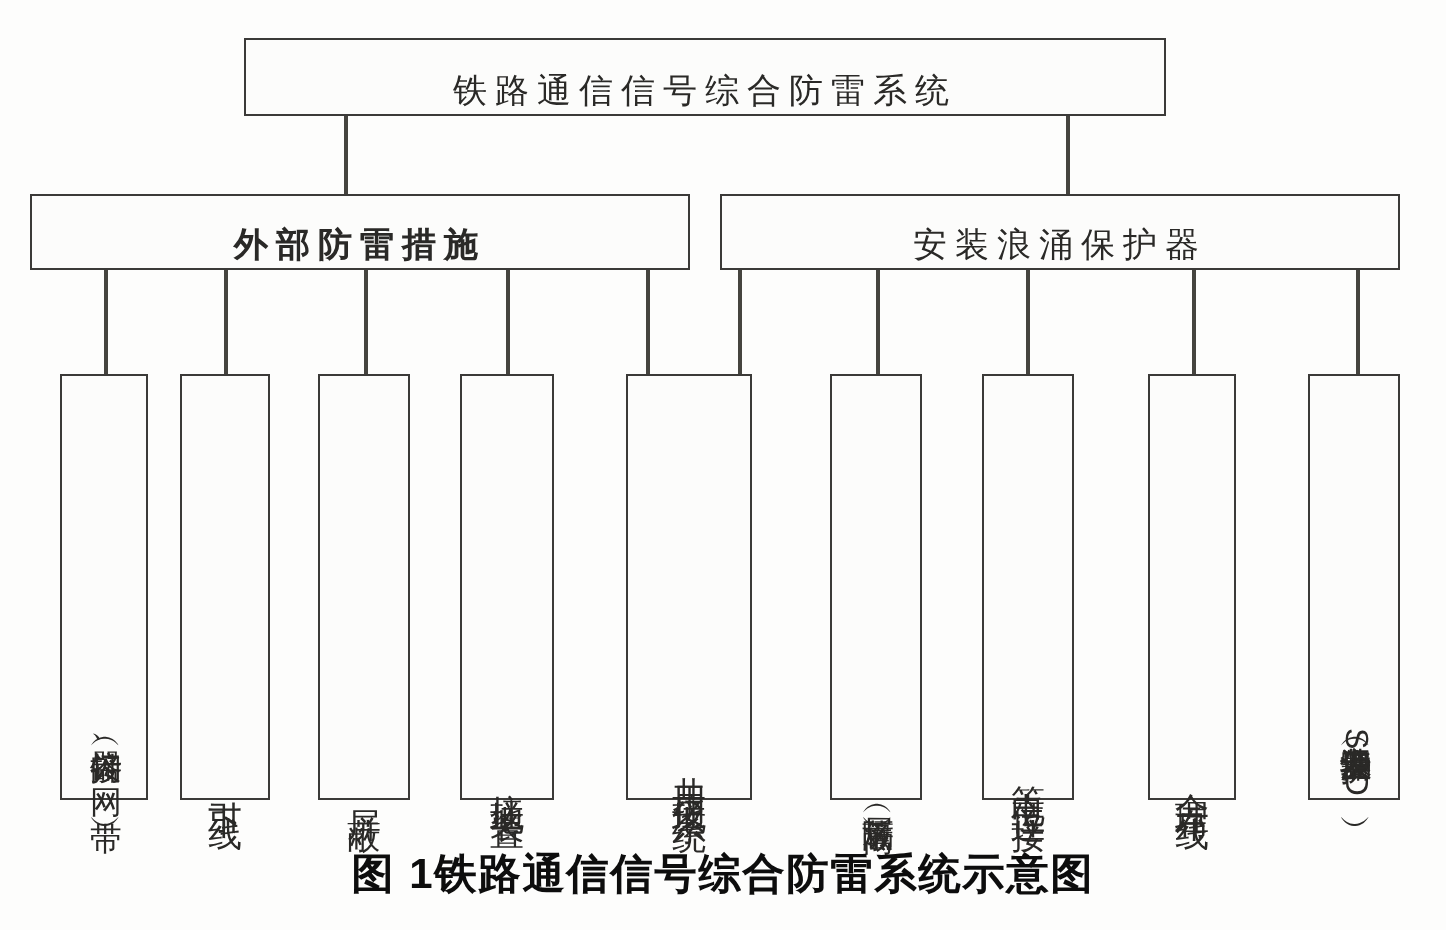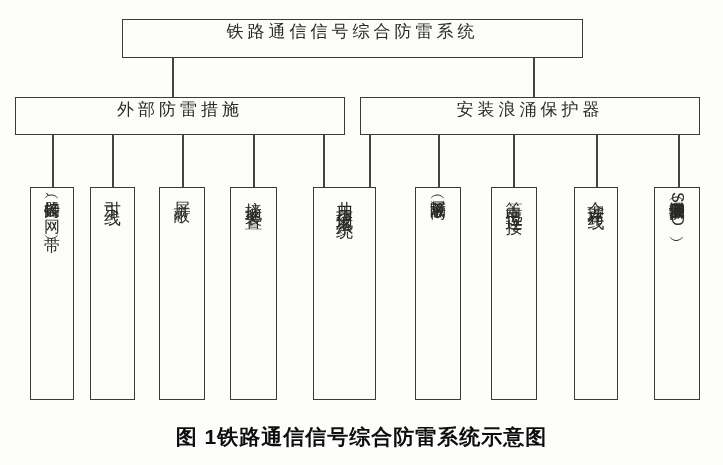--- a/index.html
+++ b/index.html
@@ -14,31 +14,31 @@
     background: #fdfdfc;
     overflow: hidden;
     color: #1f1f1f;
   }
   .box {
     position: absolute;
     border: 1.6px solid #3b3a38;
     background: #fcfcfb;
     box-sizing: border-box;
     display: flex;
-    align-items: flex-start;
+    align-items: flex-end;
     justify-content: center;
   }
   .hlabel {
     font-size: 17px;
     letter-spacing: 4px;
     color: #2a2927;
     white-space: nowrap;
   }
   .root-box    { left: 122px; top: 19px;  width: 461px; height: 39px; }
-  .mid-left    { left: 15px;  top: 97px;  width: 330px; height: 38px; }
+  .mid-left    { left: 15px;  top: 97px;  width: 330px; height: 38px; font-weight: bold; }
   .mid-right   { left: 360px; top: 97px;  width: 340px; height: 38px; }
 
   .leaf { top: 187px; height: 213px; }
   .vtext {
     writing-mode: vertical-rl;
     text-orientation: mixed;
     font-size: 17px;
     letter-spacing: 4px;
     color: #2a2927;
     line-height: 1;

